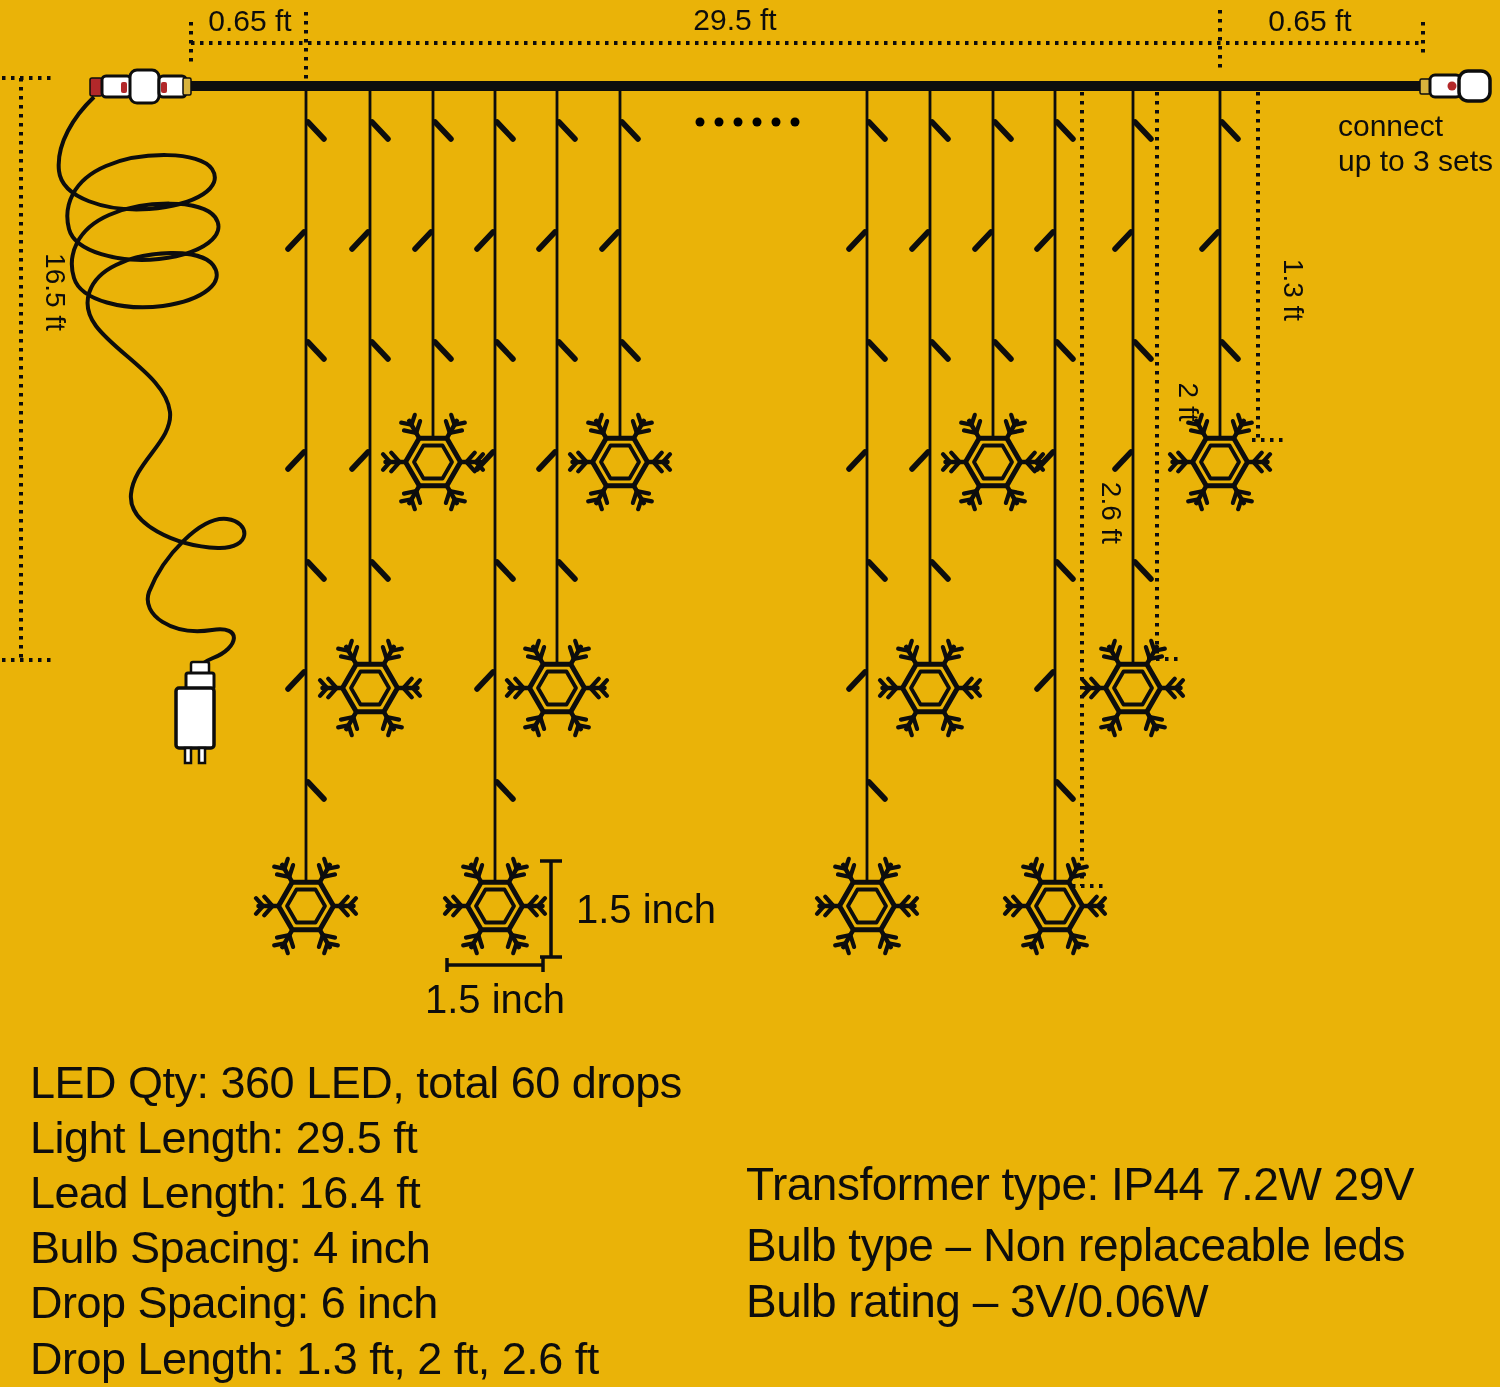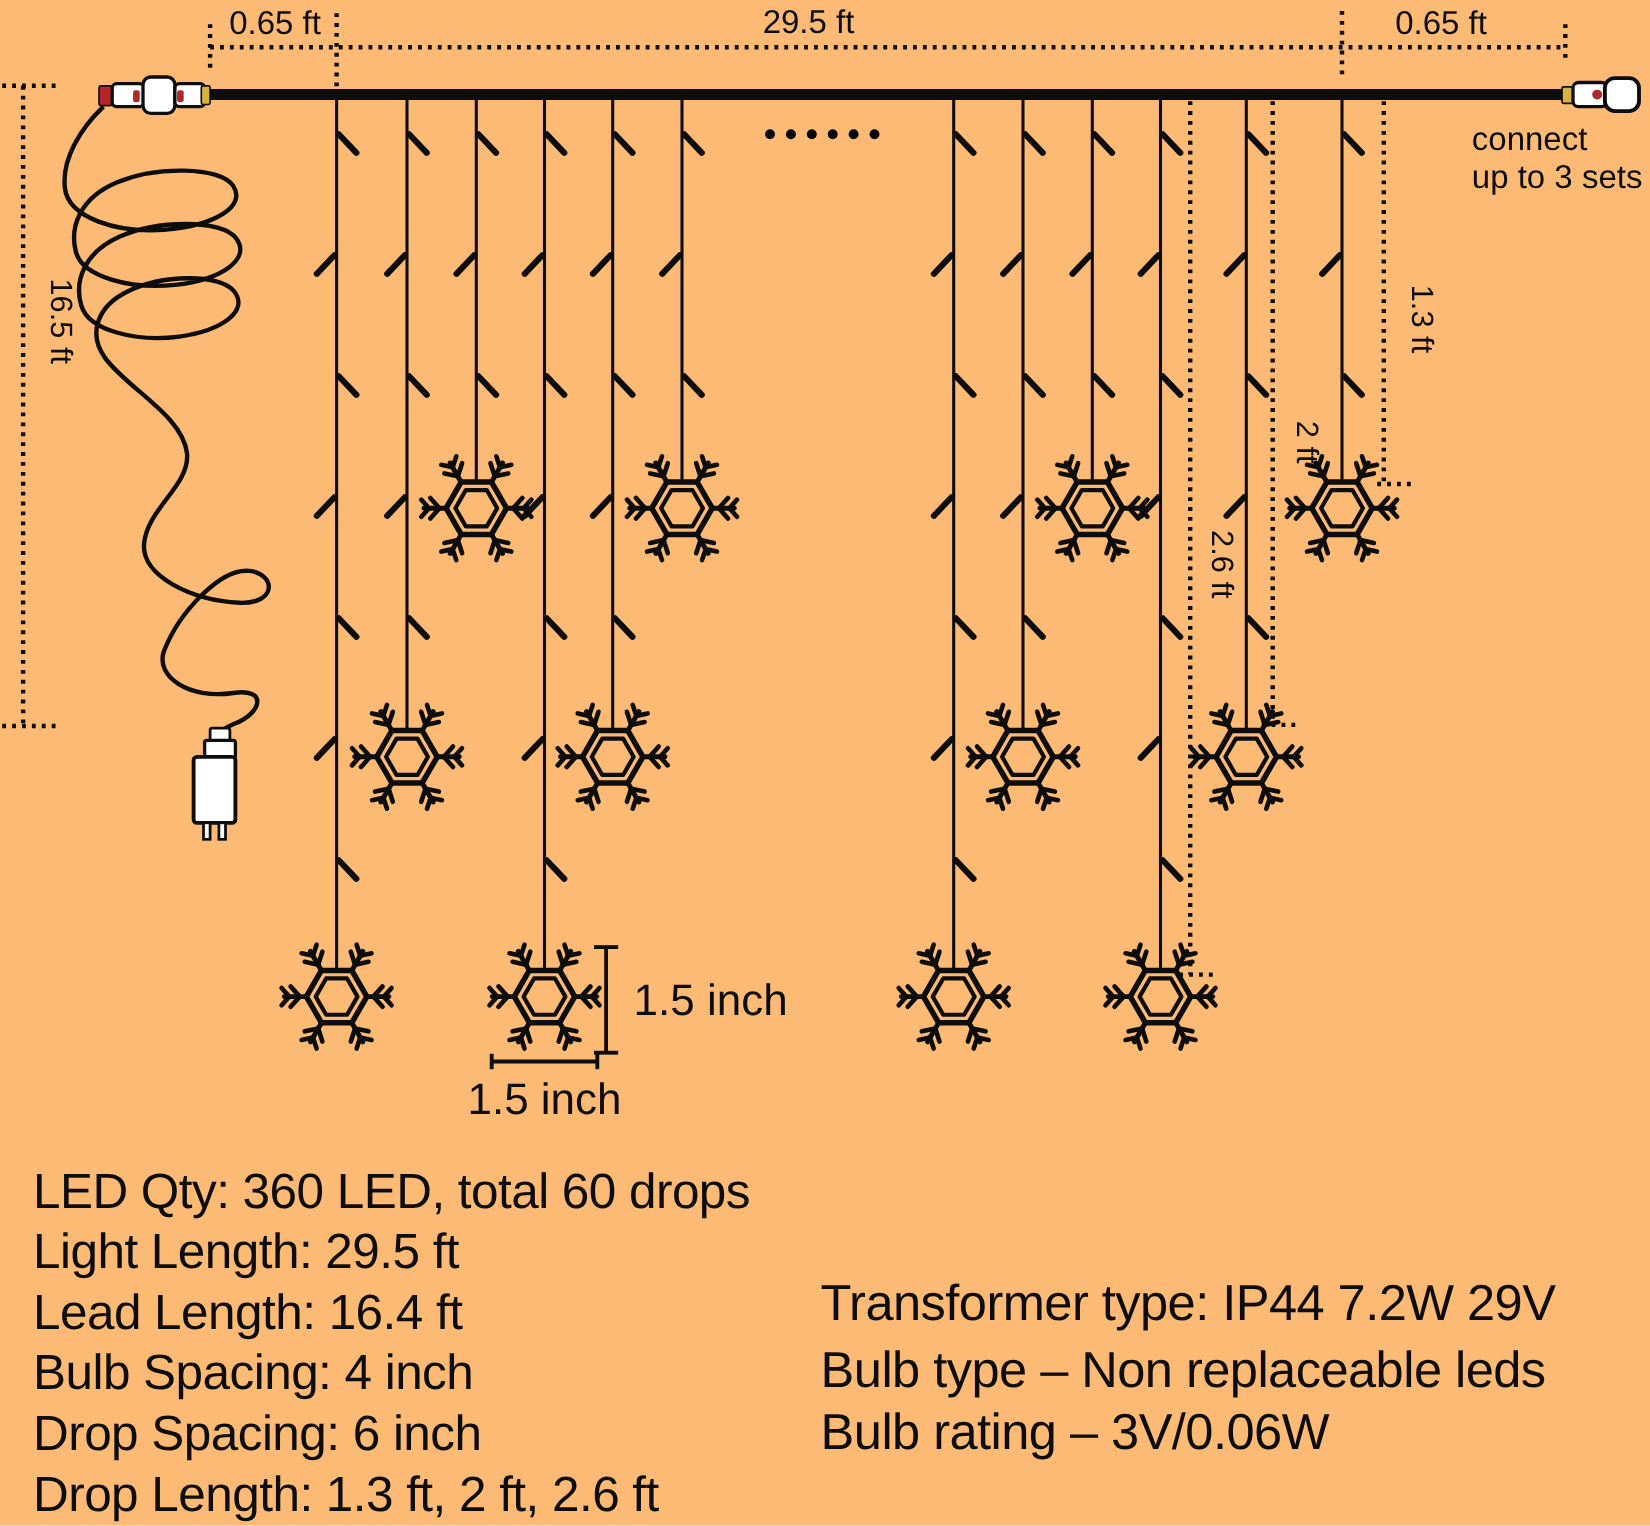--- a/index.html
+++ b/index.html
@@ -1,19 +1,19 @@
 <!DOCTYPE html>
 <html><head>
 <meta charset="utf-8">
 <style>
   html,body{margin:0;padding:0;background:#ffffff;}
   #stage{
     position:relative;
     width:1500px;height:1387px;
-    background:#fdba74;
+    background:#eab308;
     font-family:"Liberation Sans", sans-serif;
     overflow:hidden;
   }
   svg{display:block}
   text{fill:#0d0d0d;}
   .dim-label{font-size:30px;}
   .rot-label{font-size:28px;}
   .note-label{font-size:30px;}
   .flake-label{font-size:40px;}
   .spec-left{font-size:45px;letter-spacing:-0.5px;}

